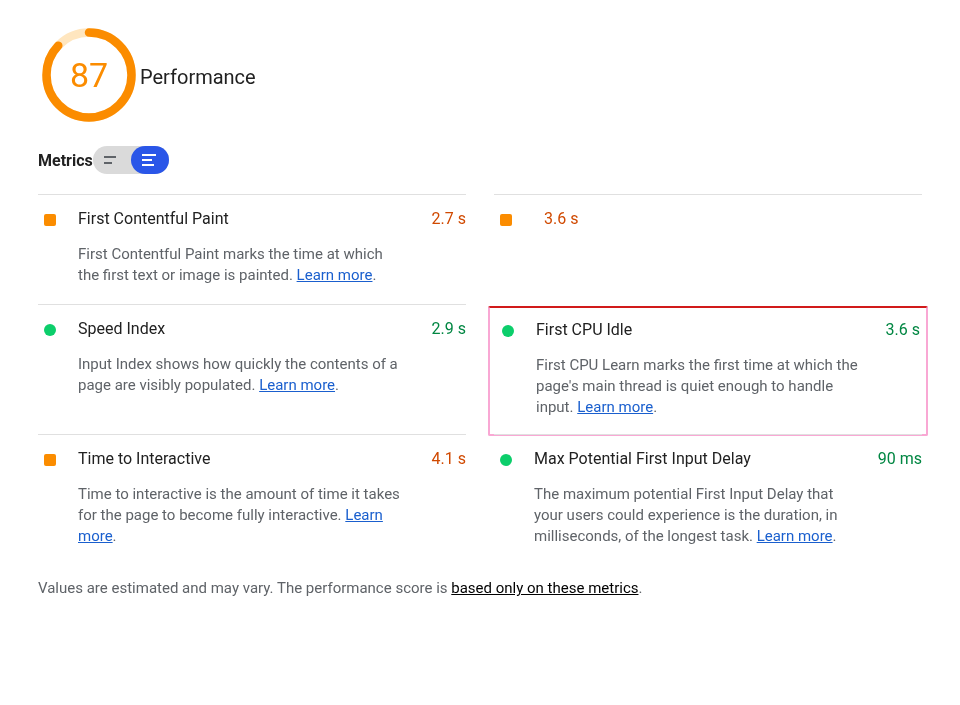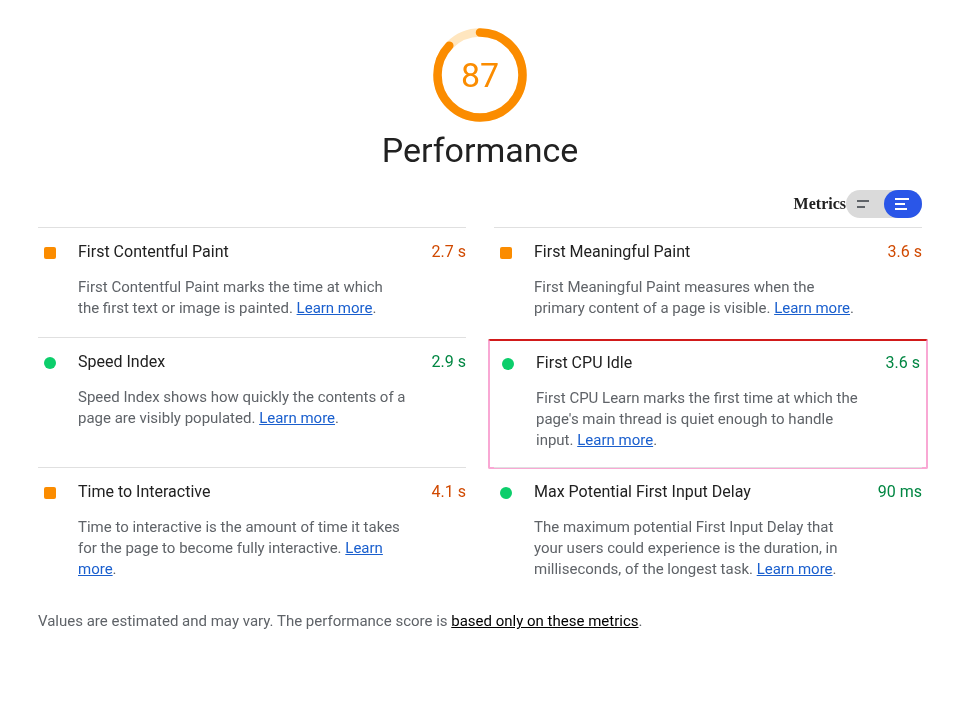--- a/index.html
+++ b/index.html
@@ -7,43 +7,42 @@
     margin: 0;
     font-family: Roboto, -apple-system, sans-serif;
     color: #212121;
     background: #fff;
     width: 960px;
     height: 705px;
     padding: 24px 38px;
   }
   .gauge-wrap {
     display: flex;
-    flex-direction: column;
+    flex-direction: row;
     align-items: center;
     margin-bottom: 20px;
   }
   .gauge {
     position: relative;
     width: 102px;
     height: 102px;
   }
   .gauge svg { width: 102px; height: 102px; transform: rotate(-90deg); }
   .gauge-score {
     position: absolute;
     top: 0; left: 0; right: 0; bottom: 0;
     display: flex; align-items: center; justify-content: center;
     font-size: 34px; font-weight: 400; color: #fb8c00;
   }
   .gauge-title {
-    font-size: 34px; font-weight: 400; color: #212121; margin-top: 4px;
+    font-size: 20px; font-weight: 400; color: #212121; margin-top: 4px;
   }
   .header-row {
-    display: flex; justify-content: flex-end; align-items: center;
-    margin-bottom: 9px;
-    font-family: Liberation Serif, serif;
+    display: flex; justify-content: flex-start; align-items: center;
+    margin-bottom: 20px;
   }
   .section-heading { font-weight: 700; font-size: 16px; }
   .toggle {
     display: flex; align-items: center;
     background: #dadada; border-radius: 20px; height: 28px;
   }
   .toggle-btn {
     width: 38px; height: 28px; display: flex; align-items: center; justify-content: center;
     border-radius: 20px;
   }
@@ -130,36 +129,29 @@
       <div class="m-desc">
         <span>First Contentful Paint marks the time at which the first text or image is painted.</span>
         <a class="learn">Learn more</a><span>.</span>
       </div>
     </div>
     <div class="m-value val-orange">2.7 s</div>
   </div>
 
   <div class="metric">
     <span class="dot dot-orange"></span>
-    <div>
-      <div class="m-title">First Meaningful Paint</div>
-      <div class="m-desc">
-        <span>First Meaningful Paint measures when the primary content of a page is visible.</span>
-        <a class="learn">Learn more</a><span>.</span>
-      </div>
-    </div>
     <div class="m-value val-orange">3.6 s</div>
   </div>
 
   <div class="metric">
     <span class="dot round dot-green"></span>
     <div>
       <div class="m-title">Speed Index</div>
       <div class="m-desc">
-        <span>Speed Index shows how quickly the contents of a page are visibly populated.</span>
+        <span>Input Index shows how quickly the contents of a page are visibly populated.</span>
         <a class="learn">Learn more</a><span>.</span>
       </div>
     </div>
     <div class="m-value val-green">2.9 s</div>
   </div>
 
   <div class="metric highlight">
     <span class="dot round dot-green"></span>
     <div>
       <div class="m-title">First CPU Idle</div>

